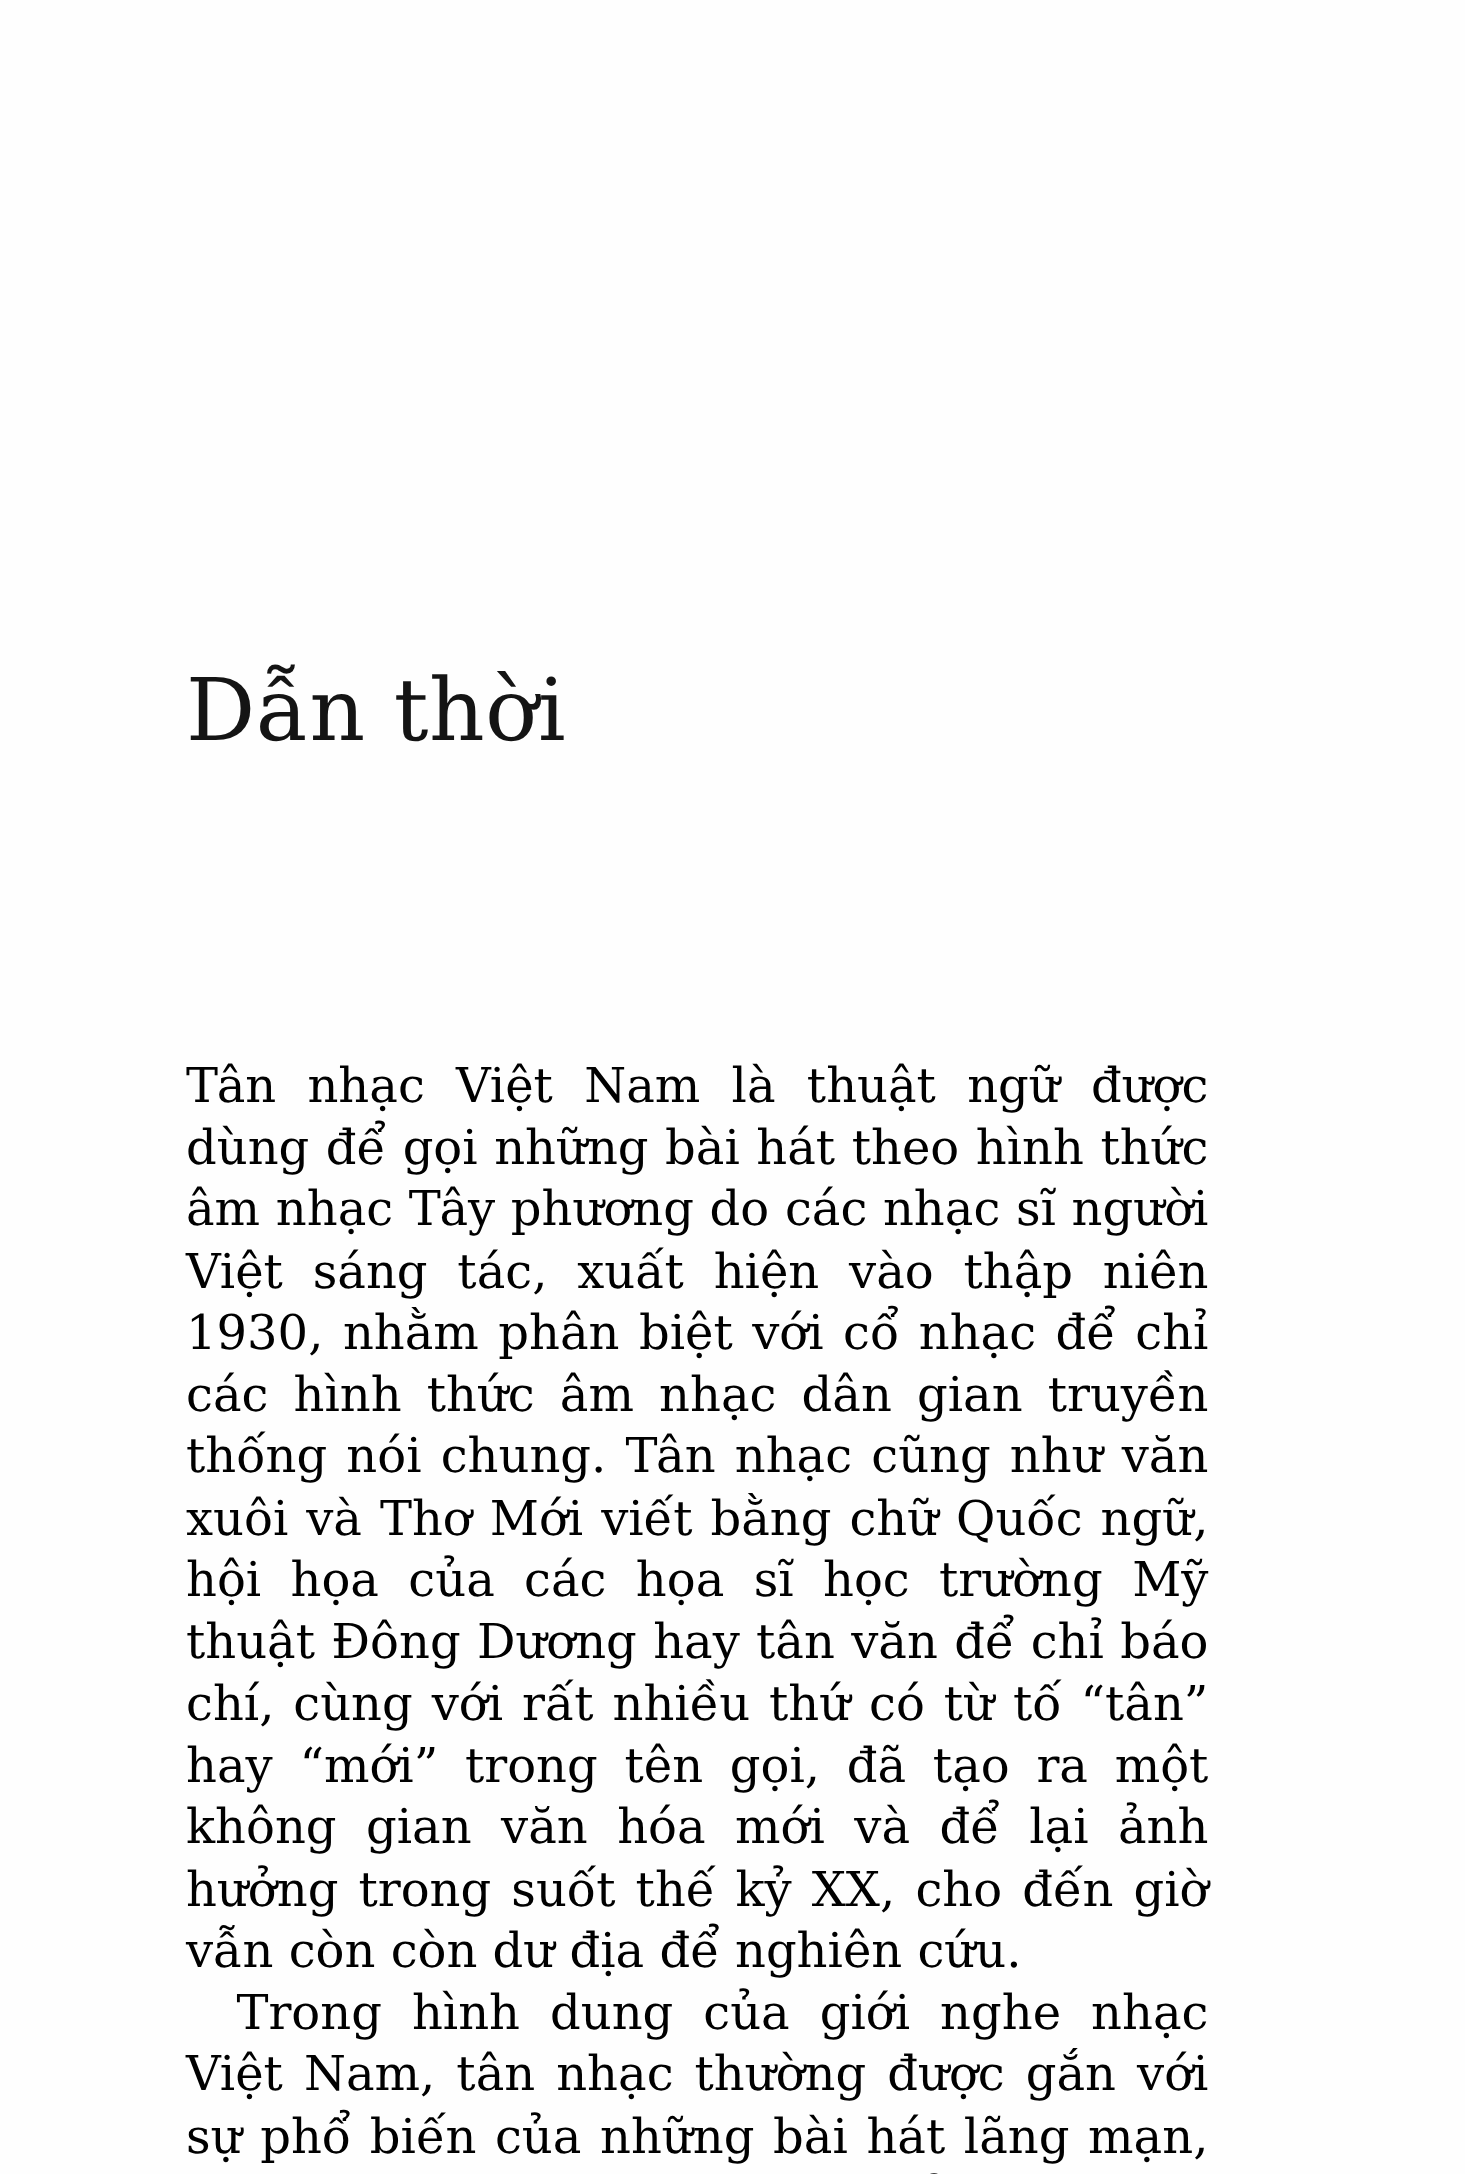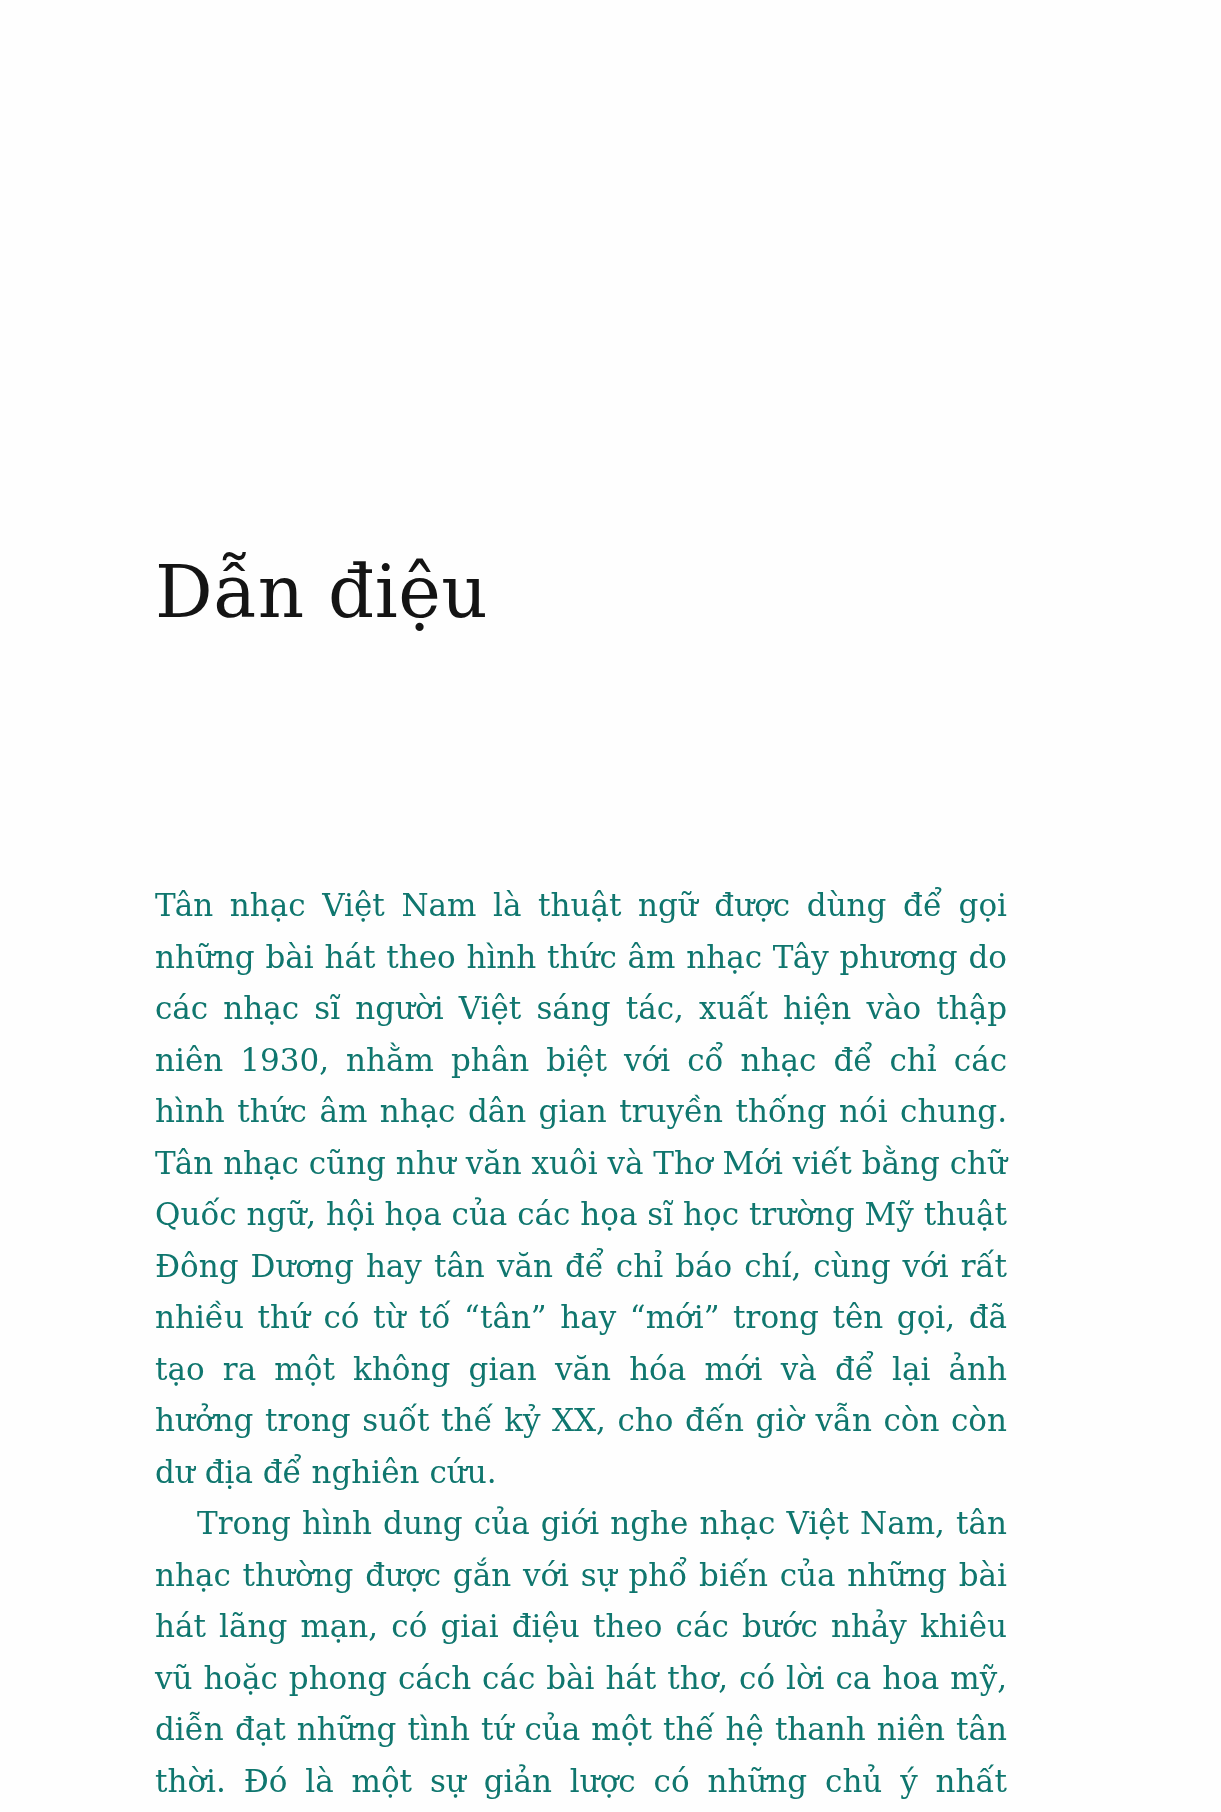--- a/index.html
+++ b/index.html
@@ -42,41 +42,41 @@
   }
   .body-text {
     position: absolute;
     top: 880px;
     left: 0;
     width: 852px;
   }
   .body-text p {
     margin: 0;
     font-family: "DejaVu Serif", serif;
-    font-size: 31px;
+    font-size: 40px;
     line-height: 51.5px;
     text-align: justify;
     text-justify: inter-word;
-    color: #0f766e;
+    color: #000000;
     hyphens: none;
   }
   .body-text p.indent {
     text-indent: 42px;
   }
   .body-text p + p {
     margin-top: 0;
   }
 </style>
 </head>
 <body>
 
 <div class="page">
   <div class="content">
 
-    <h1 class="chapter-title">Dẫn điệu</h1>
+    <h1 class="chapter-title">Dẫn thời</h1>
 
     <div class="body-text">
       <p>Tân nhạc Việt Nam là thuật ngữ được dùng để gọi những bài hát theo hình thức âm nhạc Tây phương do các nhạc sĩ người Việt sáng tác, xuất hiện vào thập niên 1930, nhằm phân biệt với cổ nhạc để chỉ các hình thức âm nhạc dân gian truyền thống nói chung. Tân nhạc cũng như văn xuôi và Thơ Mới viết bằng chữ Quốc ngữ, hội họa của các họa sĩ học trường Mỹ thuật Đông Dương hay tân văn để chỉ báo chí, cùng với rất nhiều thứ có từ tố “tân” hay “mới” trong tên gọi, đã tạo ra một không gian văn hóa mới và để lại ảnh hưởng trong suốt thế kỷ XX, cho đến giờ vẫn còn còn dư địa để nghiên cứu.</p>
       <p class="indent">Trong hình dung của giới nghe nhạc Việt Nam, tân nhạc thường được gắn với sự phổ biến của những bài hát lãng mạn, có giai điệu theo các bước nhảy khiêu vũ hoặc phong cách các bài hát thơ, có lời ca hoa mỹ, diễn đạt những tình tứ của một thế hệ thanh niên tân thời. Đó là một sự giản lược có những chủ ý nhất định. Do sự ảnh hưởng của âm nhạc Tây phương,</p>
     </div>
 
   </div>
 </div>
 
 </body></html>

